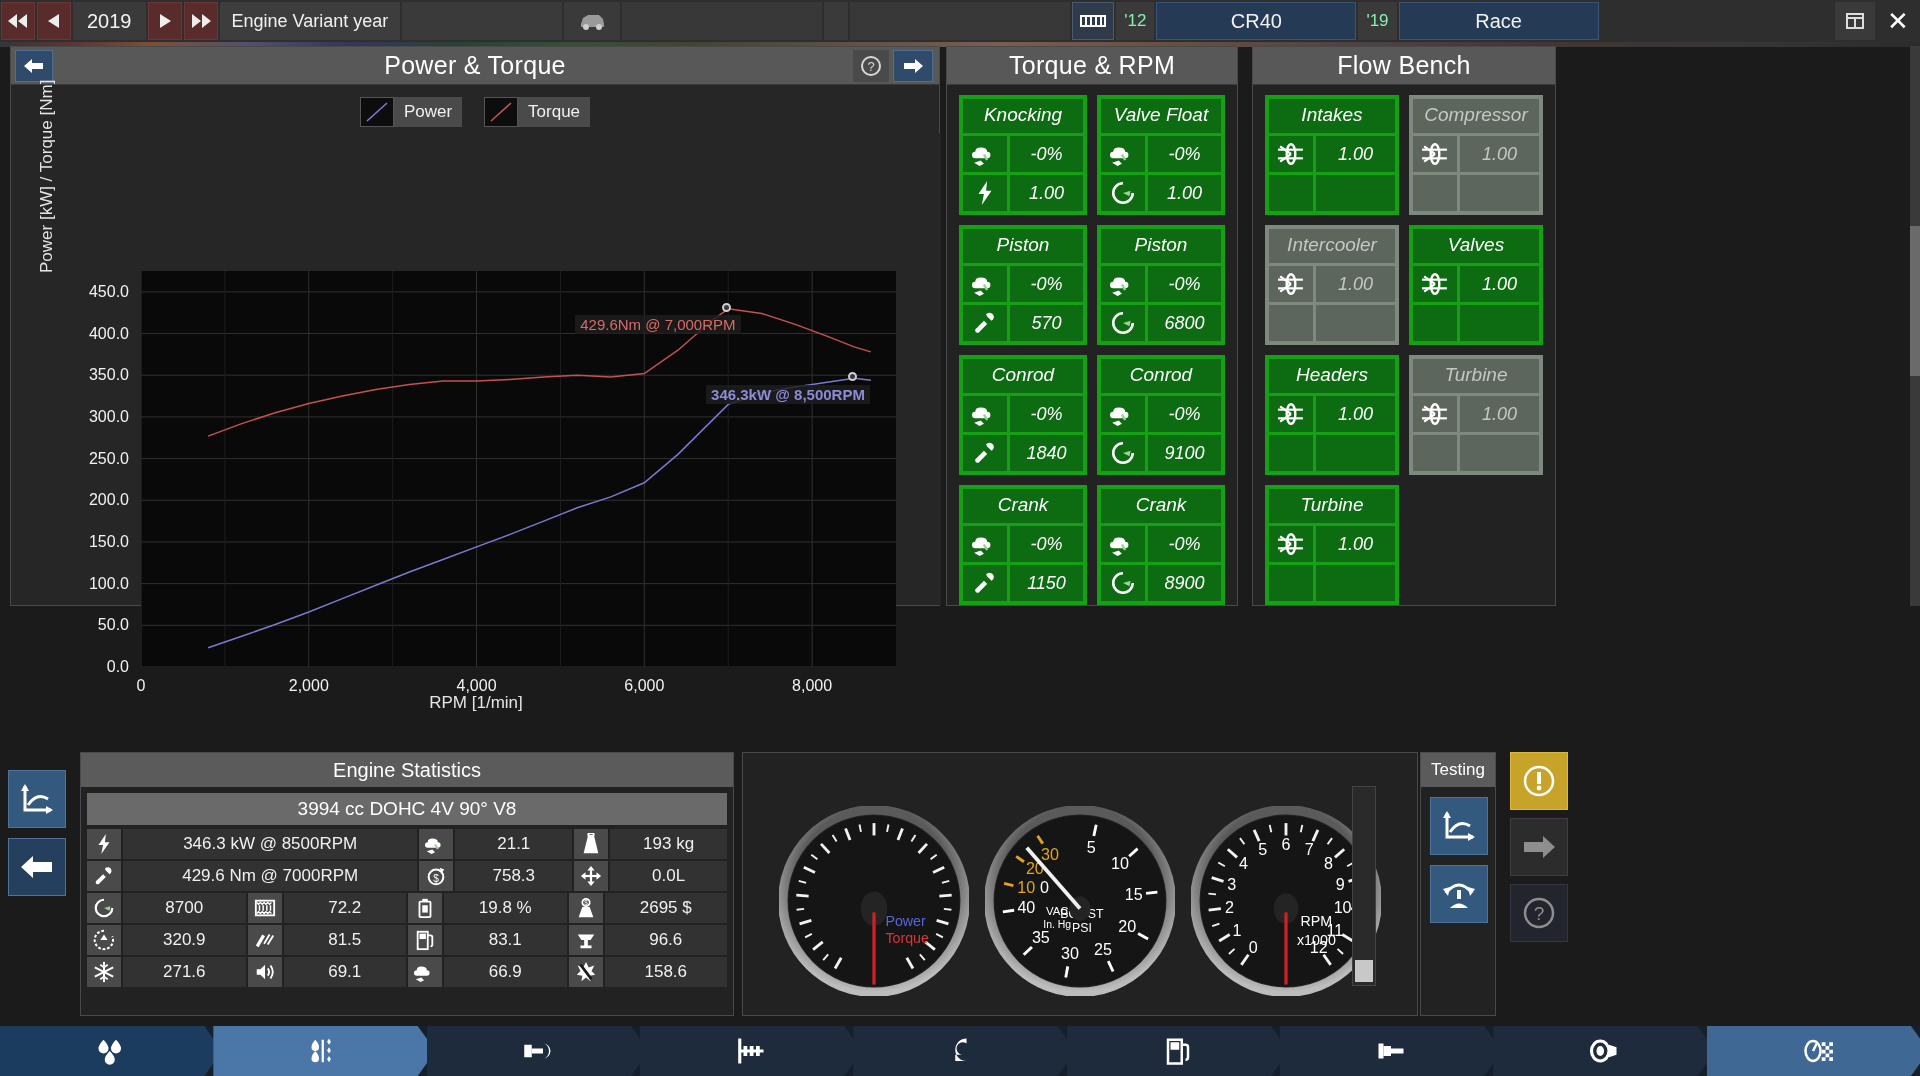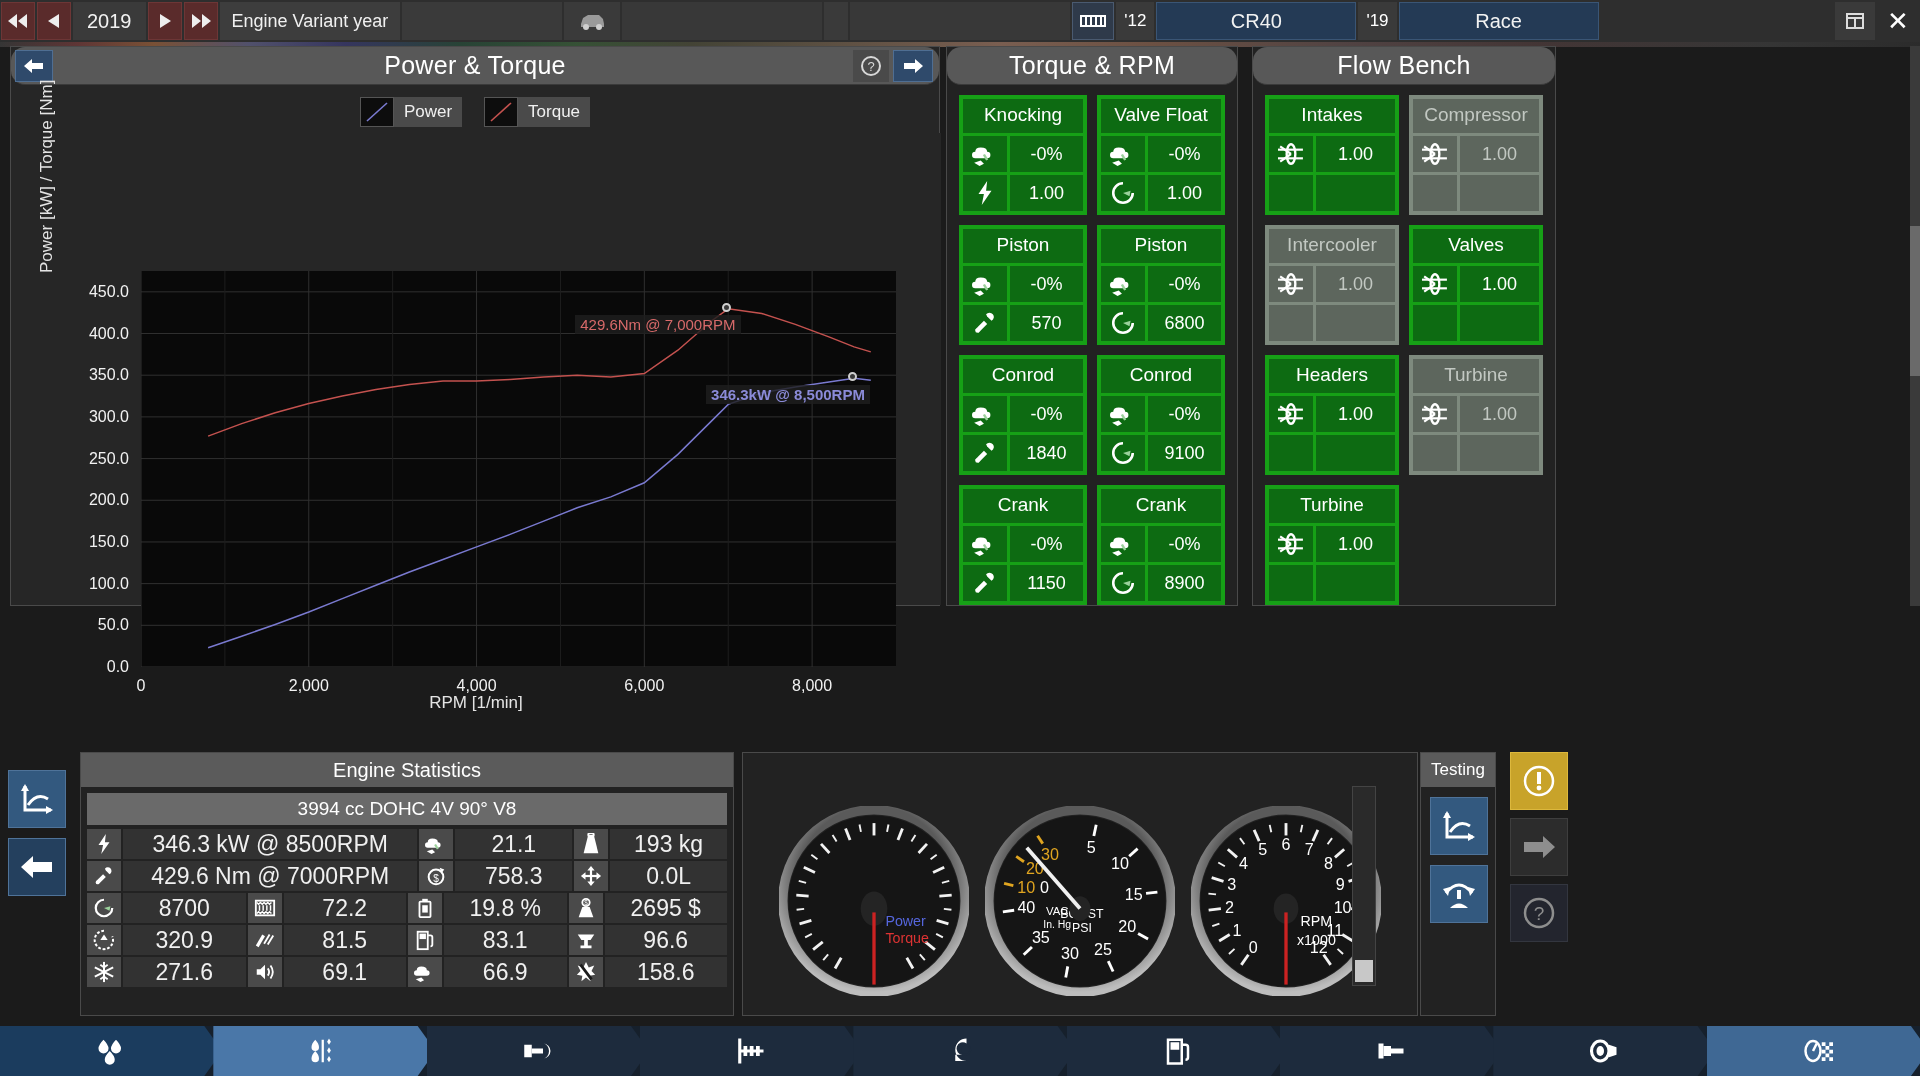--- a/index.html
+++ b/index.html
@@ -20,39 +20,39 @@
             font-size:20px; margin:2px 1px; color:#f2f2f2; }
   .tb-label{ background:#3d3d3d; padding:0 12px; display:flex; align-items:center;
              font-size:18px; margin:2px 1px; color:#f0f0f0; }
   .tb-gap{ background:#3a3a3a; margin:2px 1px; }
   .tb-blank{ background:#383838; margin:2px 1px; width:200px; }
   .tb-icon{ background:#3a3a3a; margin:2px 1px; width:56px; display:flex;
             align-items:center; justify-content:center; }
   .tb-icon2{ background:#2f3a4a; border:1px solid #4a5a70; margin:2px 1px; width:42px;
              display:flex; align-items:center; justify-content:center; }
   .tb-yr{ background:#3a3a3a; margin:2px 1px; padding:0 8px; display:flex;
-          align-items:center; font-size:17px; color:#ffffff; }
+          align-items:center; font-size:17px; color:#86efac; }
   .tb-blue{ background:#243a55; border:1px solid #3a5575; margin:2px 1px;
             display:flex; align-items:center; justify-content:center;
             font-size:20px; color:#f2f2f2; }
   .tb-right{ background:#3a3a3a; margin:2px 1px; width:40px; display:flex;
              align-items:center; justify-content:center; }
   .tb-close{ background:#2e2e2e; width:44px; display:flex; align-items:center;
              justify-content:center; font-size:26px; color:#fff; }
   
   #rainbow{ position:absolute; left:0; top:42px; width:1920px; height:5px;
     background:linear-gradient(90deg,#3a3a3a 0%,#6a3a3a 4%,#8a5a3a 8%,#5a5a7a 13%,
     #3a3a6a 18%,#2a4a3a 24%,#3a5a3a 30%,#4a4a3a 36%,#6a5a4a 44%,#8a6a5a 52%,
     #7a5a4a 60%,#5a4a4a 70%,#4a3a3a 80%,#3a3a3a 92%,#2e2e2e 100%);
     opacity:.85; }
   
   .panel{ position:absolute; background:#222; border:1px solid #4a4a4a; }
   .panel-head{ height:38px; background:#585858; display:flex; align-items:center;
                justify-content:center; position:relative;
-               border-bottom:1px solid #3a3a3a;border-radius:14px; }
+               border-bottom:1px solid #3a3a3a; }
   .panel-head .title{ font-size:25px; color:#fff; letter-spacing:.3px; }
   
   #chartpanel{ left:10px; top:46px; width:930px; height:560px; background:#262626; }
   #backbtn{ position:absolute; left:4px; top:3px; width:38px; height:32px;
             background:#2f4a6b; border:1px solid #4f6e92;
             display:flex; align-items:center; justify-content:center; }
   #helpbtn{ position:absolute; right:50px; top:3px; width:36px; height:32px;
             background:#4a4a4a; display:flex; align-items:center; justify-content:center; }
   #fwdbtn{ position:absolute; right:6px; top:3px; width:40px; height:32px;
            background:#2f4a6b; border:1px solid #4f6e92;
@@ -79,21 +79,21 @@
         background:rgba(30,30,30,.82); }
   .ann.t{ color:#d86a6a; }
   .ann.p{ color:#8b8bd8;font-weight:bold; }
   .dot{ position:absolute; width:9px; height:9px; border-radius:50%;
         border:2px solid #cfcfcf; background:#3a3a3a; }
   
   #torquepanel{ left:946px; top:46px; width:292px; height:560px; }
   #flowpanel{ left:1252px; top:46px; width:304px; height:560px; }
   .cardgrid{ position:absolute; left:0; top:38px; width:100%; height:522px;
              padding:10px 12px; display:flex; flex-wrap:wrap; align-content:flex-start;
-             gap:10px 10px; }
+             gap:10px 10px;font-style:italic; }
   .card{ width:calc(50% - 5px); background:#16a016; padding:4px;
          display:flex; flex-direction:column; gap:3px; }
   .card.off{ background:#7e8a7e; }
   .card-title{ background:#0d6b12; text-align:center; font-size:19px; color:#fff;
                padding:5px 0 7px; }
   .card.off .card-title{ background:#5d665d; color:#c2c8c2; }
   .crow{ display:flex; gap:3px; height:36px; }
   .cic{ width:44px; background:#0d6b12; display:flex; align-items:center;
         justify-content:center; }
   .card.off .cic{ background:#5d665d; }
@@ -107,21 +107,21 @@
   .sqbtn.dark{ background:#24405e; }
   #statspanel{ left:80px; top:752px; width:654px; height:264px; }
   #stats-head{ height:34px; background:#5b5b5b; display:flex; align-items:center;
                justify-content:center; font-size:20px; color:#fff; }
   #engname{ margin:6px 6px 4px; height:32px; background:#6a6a6a; display:flex;
             align-items:center; justify-content:center; font-size:19px; color:#fff; }
   .srow{ display:flex; margin:0 6px 2px; gap:2px; height:30px; }
   .sic{ width:34px; background:#4a4a4a; display:flex; align-items:center;
         justify-content:center; }
   .sv{ background:#323232; display:flex; align-items:center; justify-content:center;
-       font-size:23px; color:#f0f0f0; }
+       font-size:17px; color:#f0f0f0; }
   #testpanel{ left:742px; top:752px; width:676px; height:264px; }
   #test-head{ height:34px; background:#5b5b5b; display:flex; align-items:center;
               justify-content:center; font-size:20px; color:#fff; }
   #gauges{ position:absolute; left:0; top:34px; width:100%; height:228px;
            display:flex; align-items:center; justify-content:center; gap:16px; }
   #sliderbox{ position:absolute; left:1352px; top:786px; width:24px; height:200px;
               background:#2a2a2a; border:1px solid #444; }
   #sliderknob{ position:absolute; left:2px; bottom:3px; width:18px; height:22px;
                background:#c8c8c8; }
   #testingpanel{ left:1420px; top:752px; width:76px; height:264px; }

